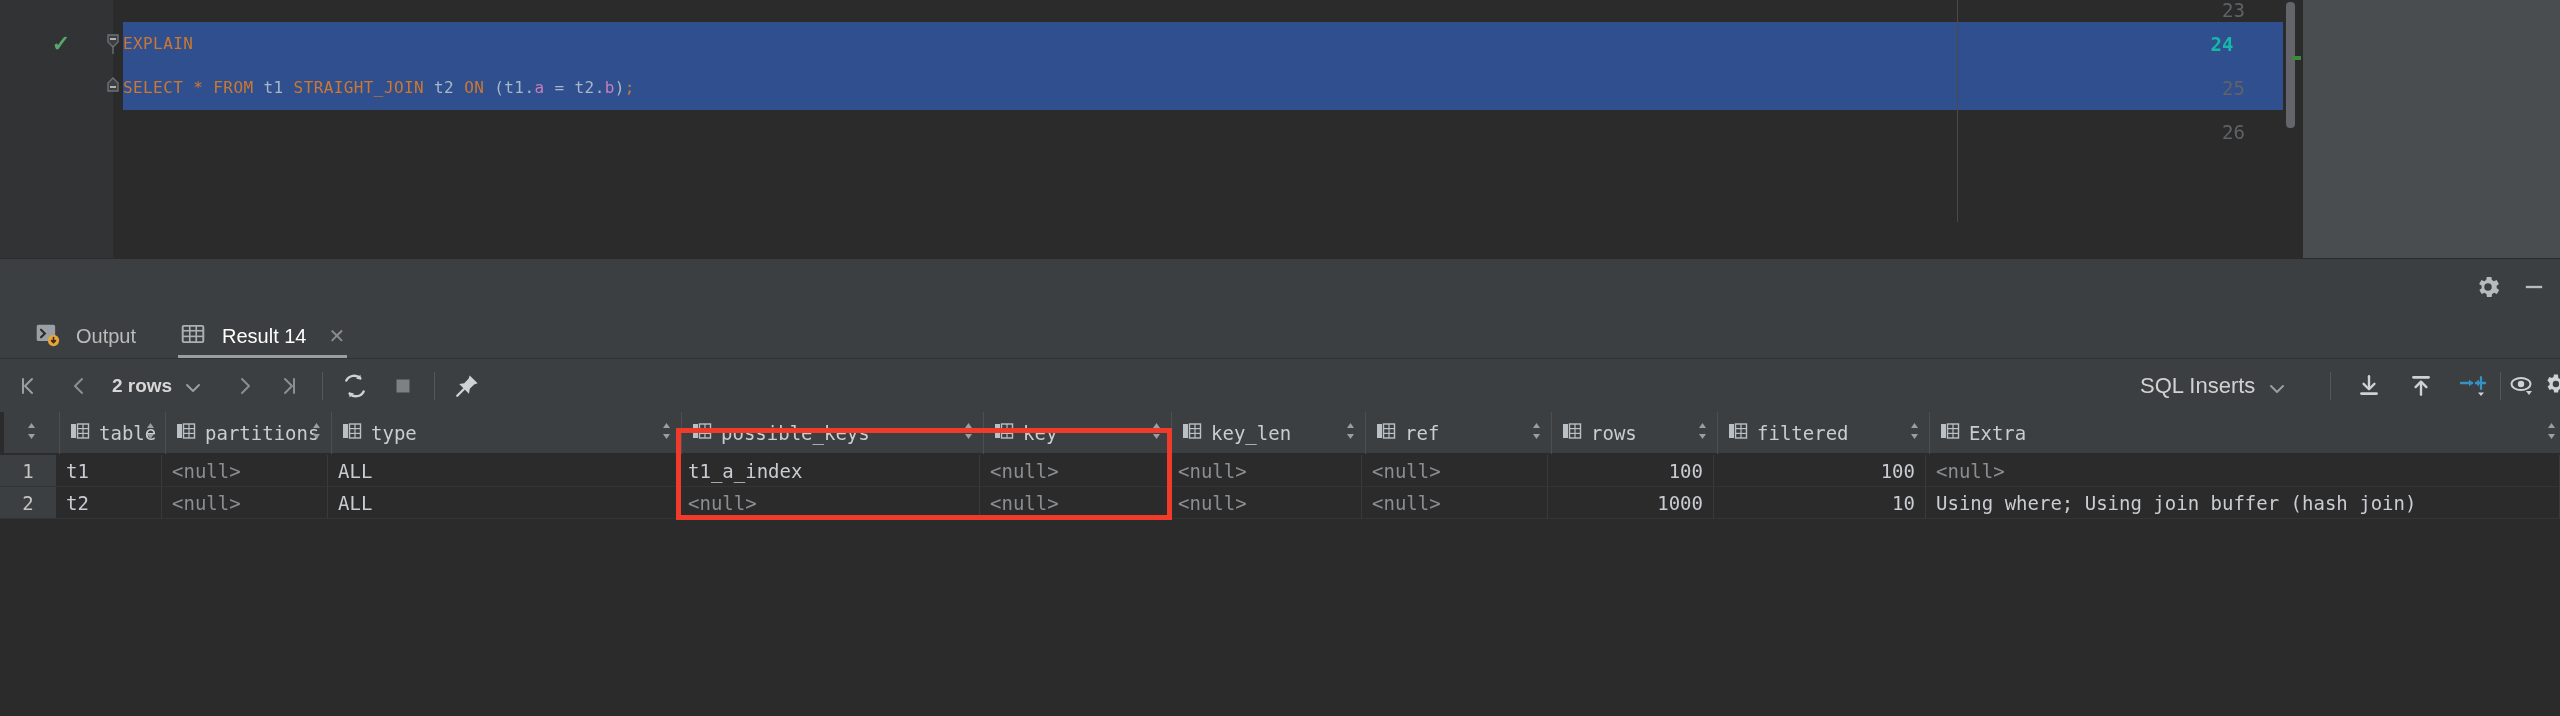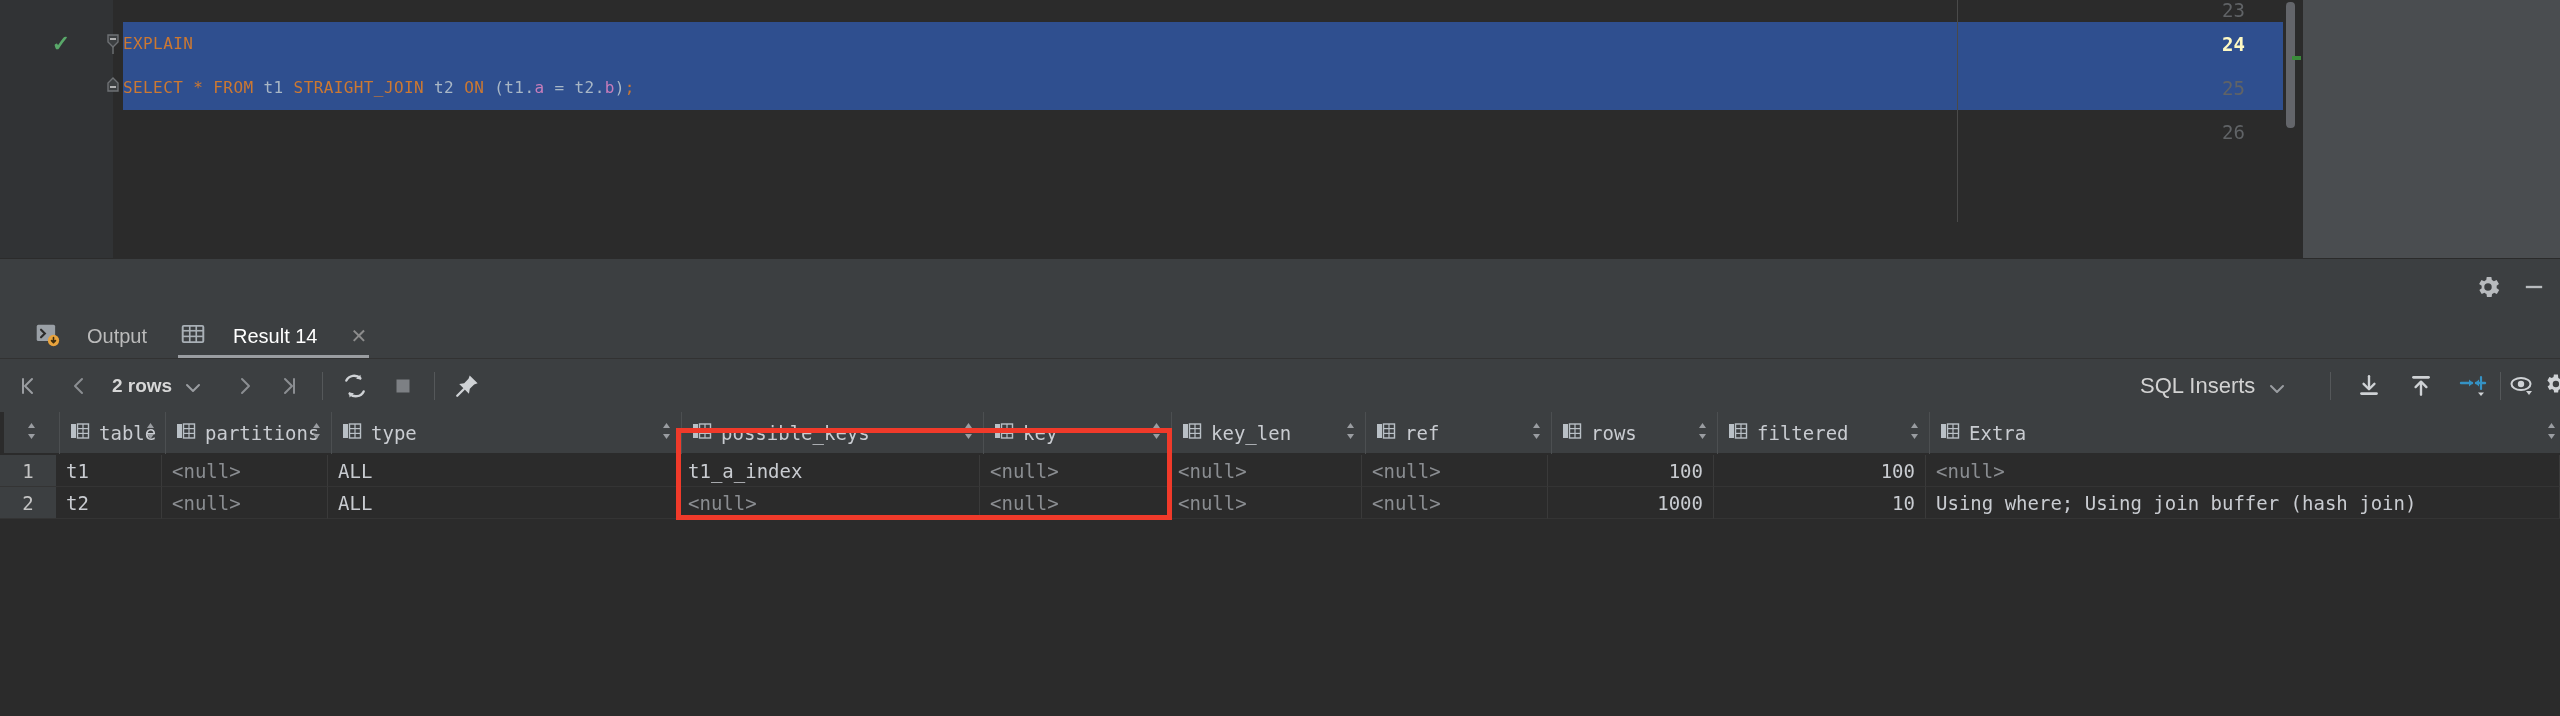--- a/index.html
+++ b/index.html
@@ -22,21 +22,21 @@
   #gutter {
     position: absolute; left: 0; top: 0; width: 110px; height: 258px;
     background: #313335;
   }
   .ln {
     position: absolute; right: 58px; width: 46px;
     text-align: right;
     font-family: "DejaVu Sans Mono", monospace;
     font-size: 19px; color: #606366; line-height: 44px; height: 44px;
   }
-  .ln.active { color: #fef9c3; font-weight: bold; }
+  .ln.active { color: #14b8a6; font-weight: bold; text-align: center; }
   .gutter-check {
     position: absolute; left: 48px; width: 26px; height: 44px;
     line-height: 44px; text-align: center;
     color: #59a869; font-size: 22px; font-weight: bold;
   }
   .fold {
     position: absolute; left: 104px; width: 18px; height: 44px;
   }
   .fold svg { position: absolute; left: 0; top: 11px; }
 
@@ -94,21 +94,21 @@
     width: 28px; height: 28px; cursor: pointer;
   }
 
   
   #tabs {
     position: absolute; left: 0; top: 312px; width: 2560px; height: 48px;
     background: #3c3f41;
   }
   .tab {
     position: absolute; top: 0; height: 48px;
-    display: flex; align-items: center; gap: 27px;
+    display: flex; align-items: center; gap: 16px;
     padding: 0 12px; cursor: pointer;
   }
   .tab-label {
     font-size: 20px; color: #bbbbbb;
   }
   .tab.active .tab-label { color: #ffffff; }
   .tab-underline {
     position: absolute; left: 10px; right: 10px; bottom: 2px; height: 3px;
     background: #9a9da1;
   }

